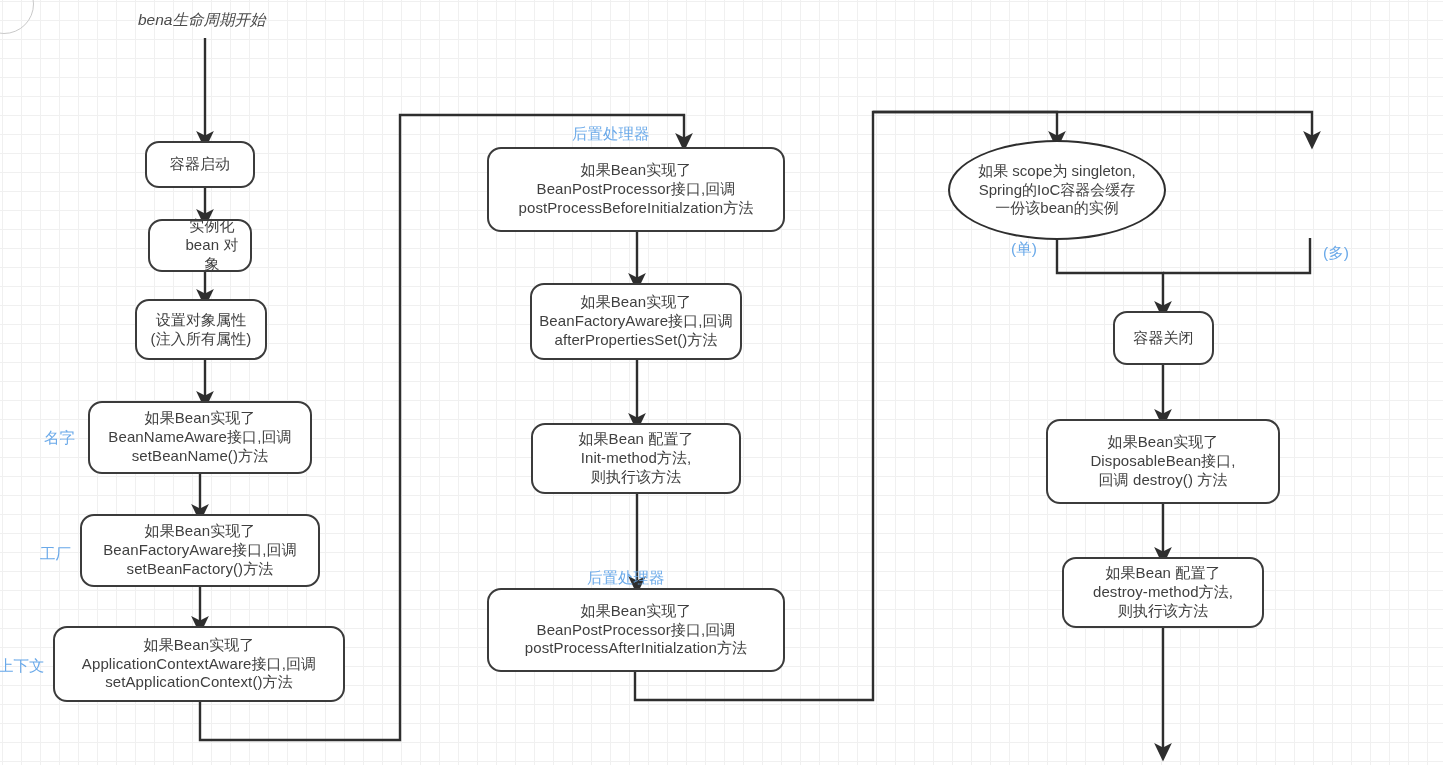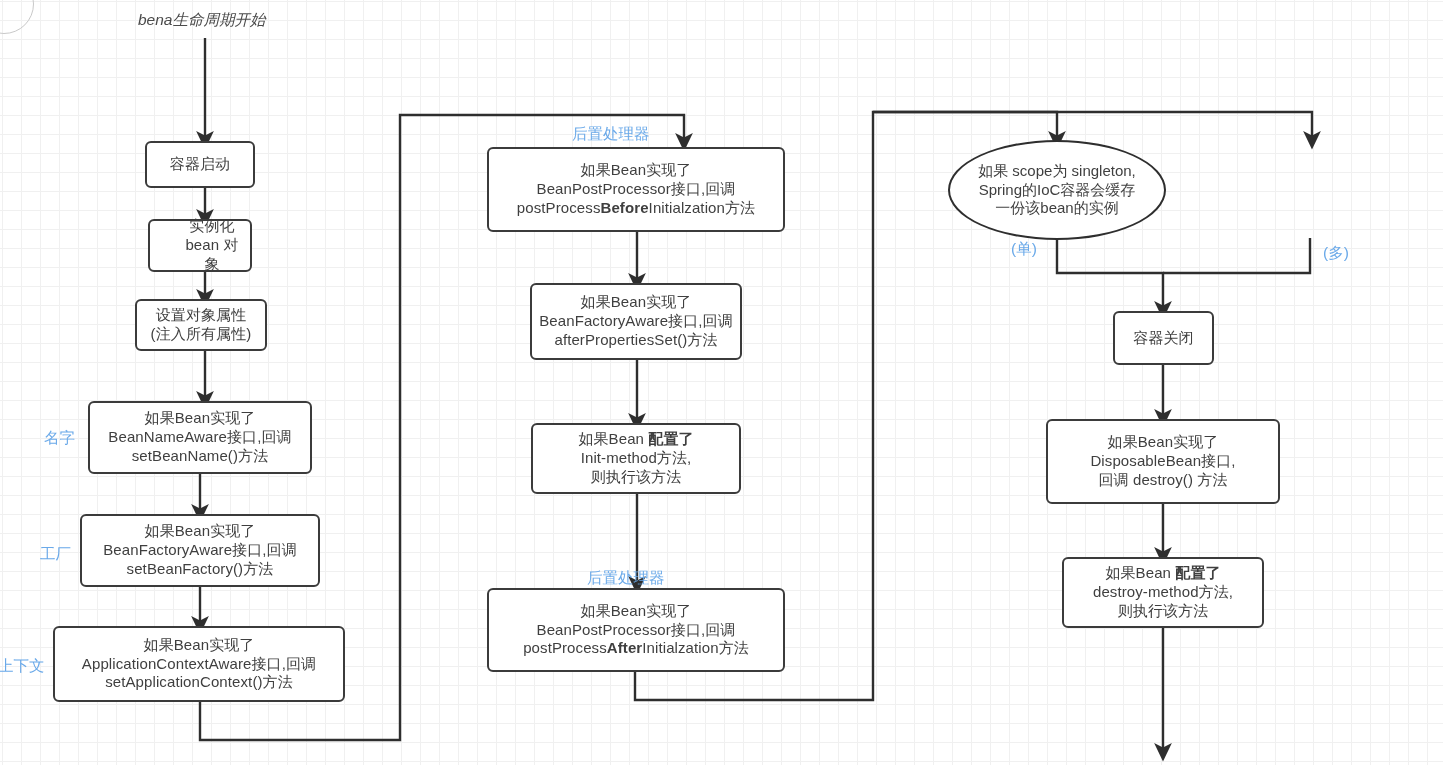--- a/index.html
+++ b/index.html
@@ -33,29 +33,29 @@
   }
   .node {
     position: absolute;
     box-sizing: border-box;
     display: flex;
     align-items: center;
     justify-content: center;
     text-align: center;
     background: #ffffff;
     border: 2.2px solid #3b3b3b;
-    border-radius: 6px;
+    border-radius: 14px;
     color: #3f3f3f;
     font-size: 15px;
     line-height: 1.26;
     letter-spacing: 0.1px;
     z-index: 3;
   }
   .node .txt { width: 100%; padding: 0 4px; }
-  .node b { font-weight: 700; }
+  .node b { font-weight: 400; }
   .ellipse {
     position: absolute;
     box-sizing: border-box;
     display: flex;
     align-items: center;
     justify-content: center;
     text-align: center;
     background: #ffffff;
     border: 2.4px solid #2e2e2e;
     border-radius: 50%;
@@ -148,21 +148,21 @@
     <span class="txt">容器启动</span>
   </div>
 
   <div class="node" style="left:148px; top:219px; width:104px; height:53px;padding-left:24px;">
     <span class="txt">
       <span>实例化</span><br>
       <span>bean 对象</span>
     </span>
   </div>
 
-  <div class="node" style="left:135px; top:299px; width:132px; height:52px;">
+  <div class="node" style="left:135px; top:299px; width:132px; height:61px;">
     <span class="txt">
       <span>设置对象属性</span><br>
       <span>(注入所有属性)</span>
     </span>
   </div>
 
   <div class="node" style="left:88px; top:401px; width:224px; height:73px;">
     <span class="txt">
       <span>如果Bean实现了</span><br>
       <span>BeanNameAware接口,回调</span><br>

